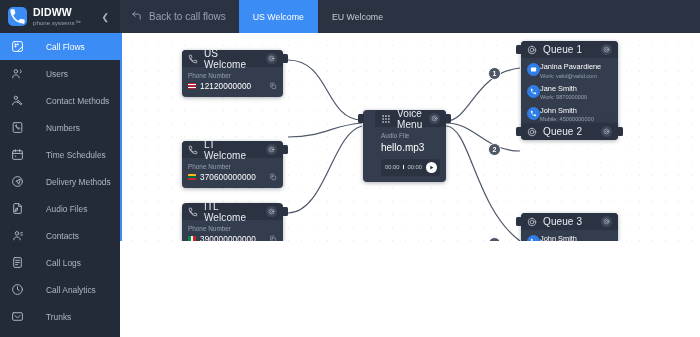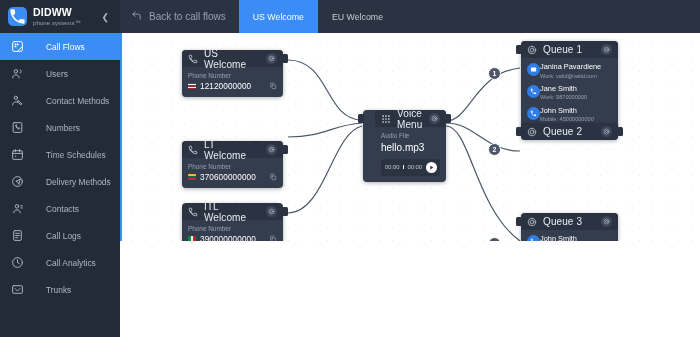--- a/index.html
+++ b/index.html
@@ -225,20 +225,31 @@
             <svg viewBox="0 0 24 24" fill="none" stroke="currentColor" stroke-width="1.8" stroke-linecap="round" stroke-linejoin="round">
               <circle cx="12" cy="12" r="9"></circle>
               <path d="M16.5 8L9 11.5 12.2 13 14 16.5z"></path>
             </svg>
           </span>
           <span>Delivery Methods</span>
         </div>
         <div class="nav-item">
           <span class="nav-ico">
             <svg viewBox="0 0 24 24" fill="none" stroke="currentColor" stroke-width="1.8" stroke-linecap="round" stroke-linejoin="round">
+              <path d="M14 3H7a2 2 0 0 0-2 2v14a2 2 0 0 0 2 2h10a2 2 0 0 0 2-2V8z"></path>
+              <path d="M14 3v5h5"></path>
+              <path d="M9 16v-4l3-1v4"></path>
+              <circle cx="8" cy="16.5" r="1.2"></circle>
+            </svg>
+          </span>
+          <span>Audio Files</span>
+        </div>
+        <div class="nav-item">
+          <span class="nav-ico">
+            <svg viewBox="0 0 24 24" fill="none" stroke="currentColor" stroke-width="1.8" stroke-linecap="round" stroke-linejoin="round">
               <circle cx="11" cy="8" r="3.2"></circle>
               <path d="M5 20c0-3.3 2.7-5.5 6-5.5s6 2.2 6 5.5"></path>
               <path d="M18 7h3M18 11h3"></path>
             </svg>
           </span>
           <span>Contacts</span>
         </div>
         <div class="nav-item">
           <span class="nav-ico">
             <svg viewBox="0 0 24 24" fill="none" stroke="currentColor" stroke-width="1.8" stroke-linecap="round" stroke-linejoin="round">

